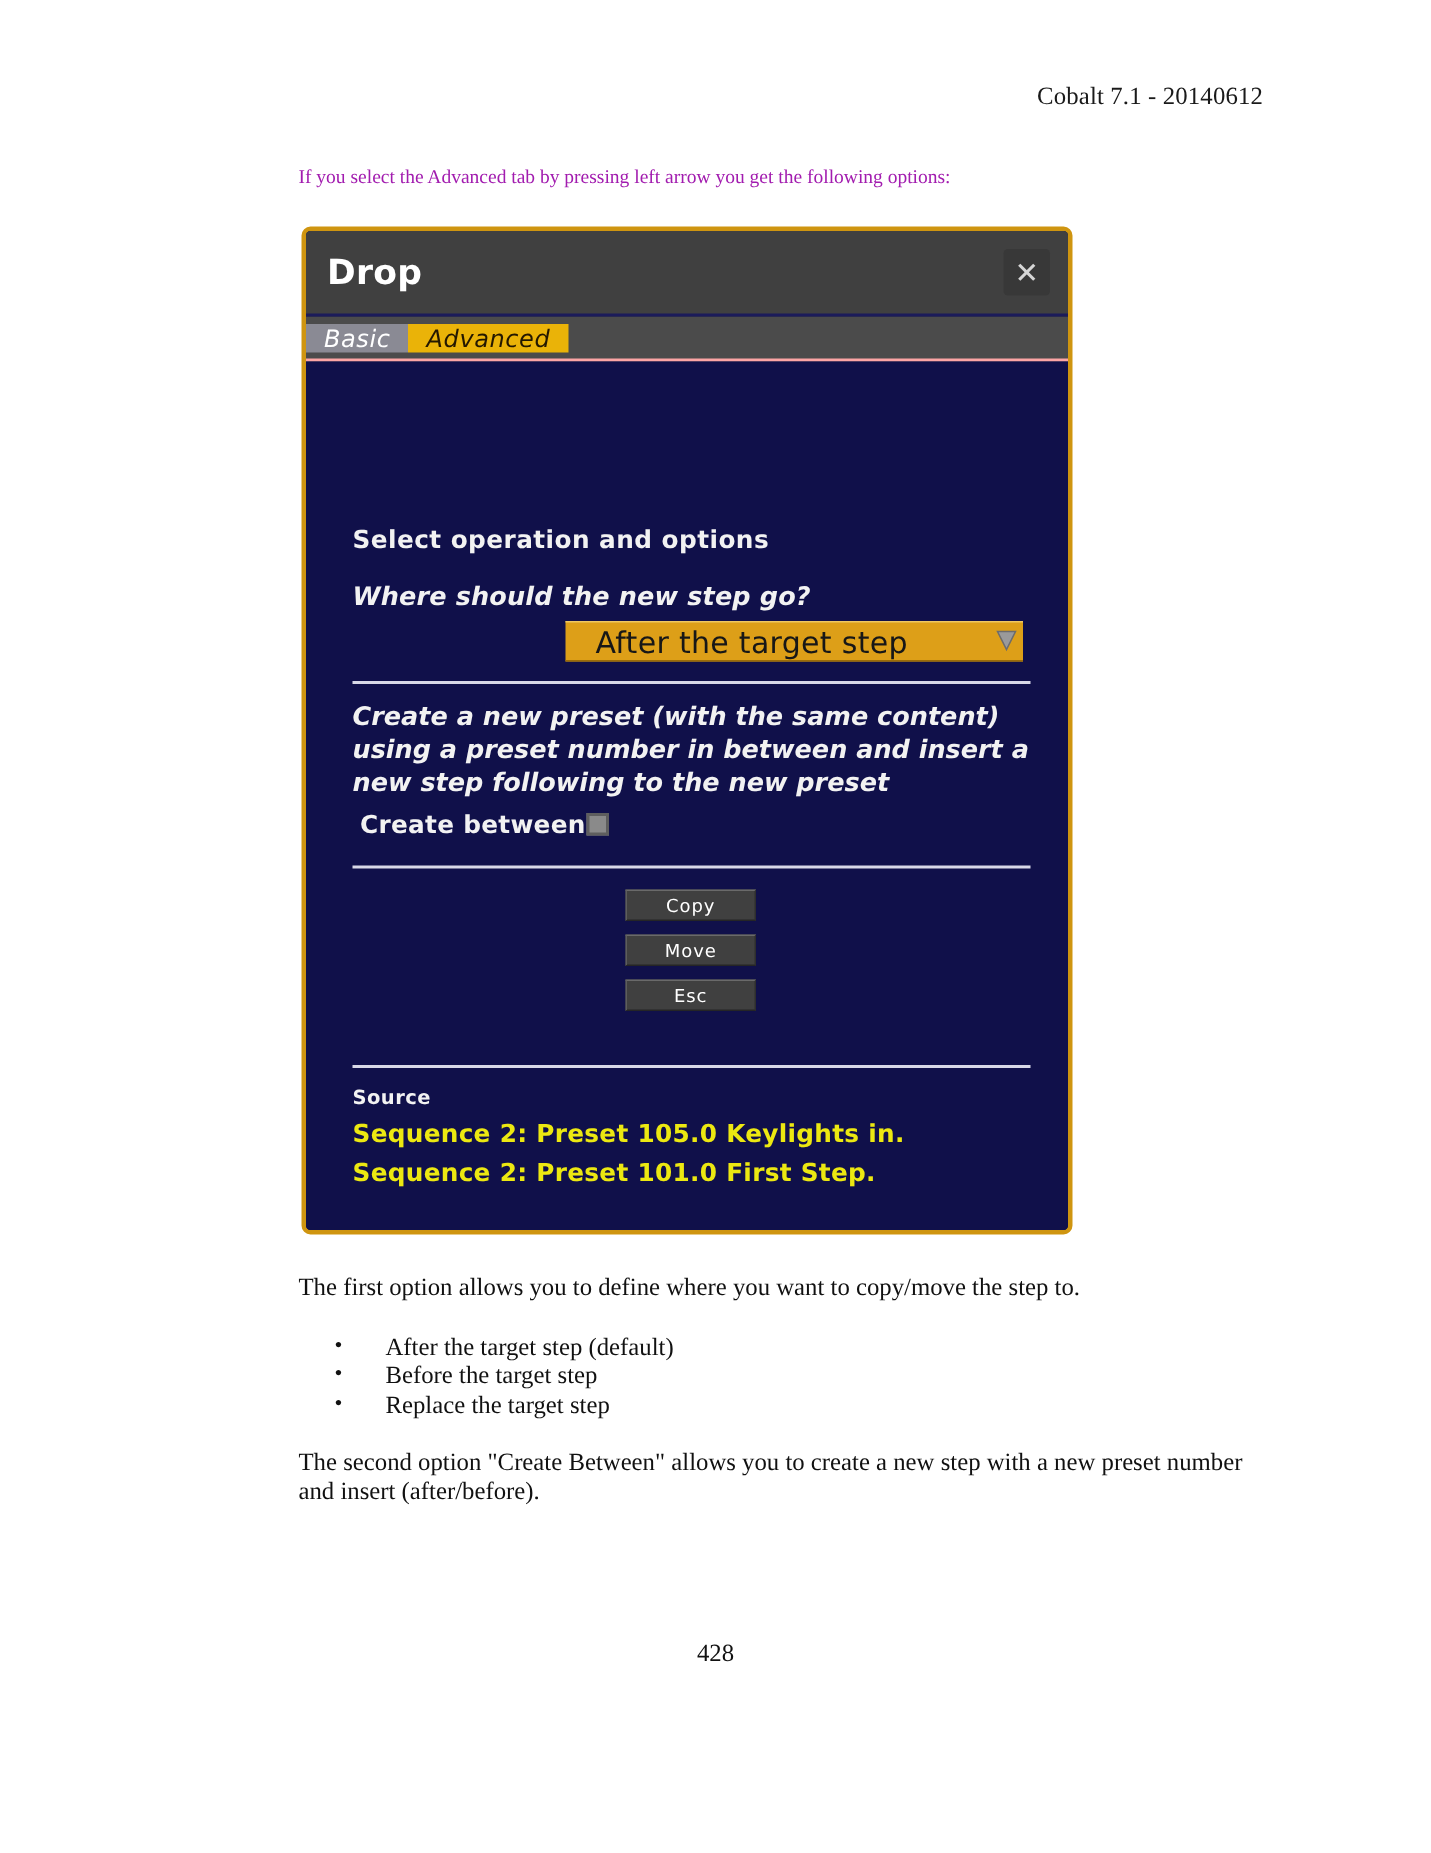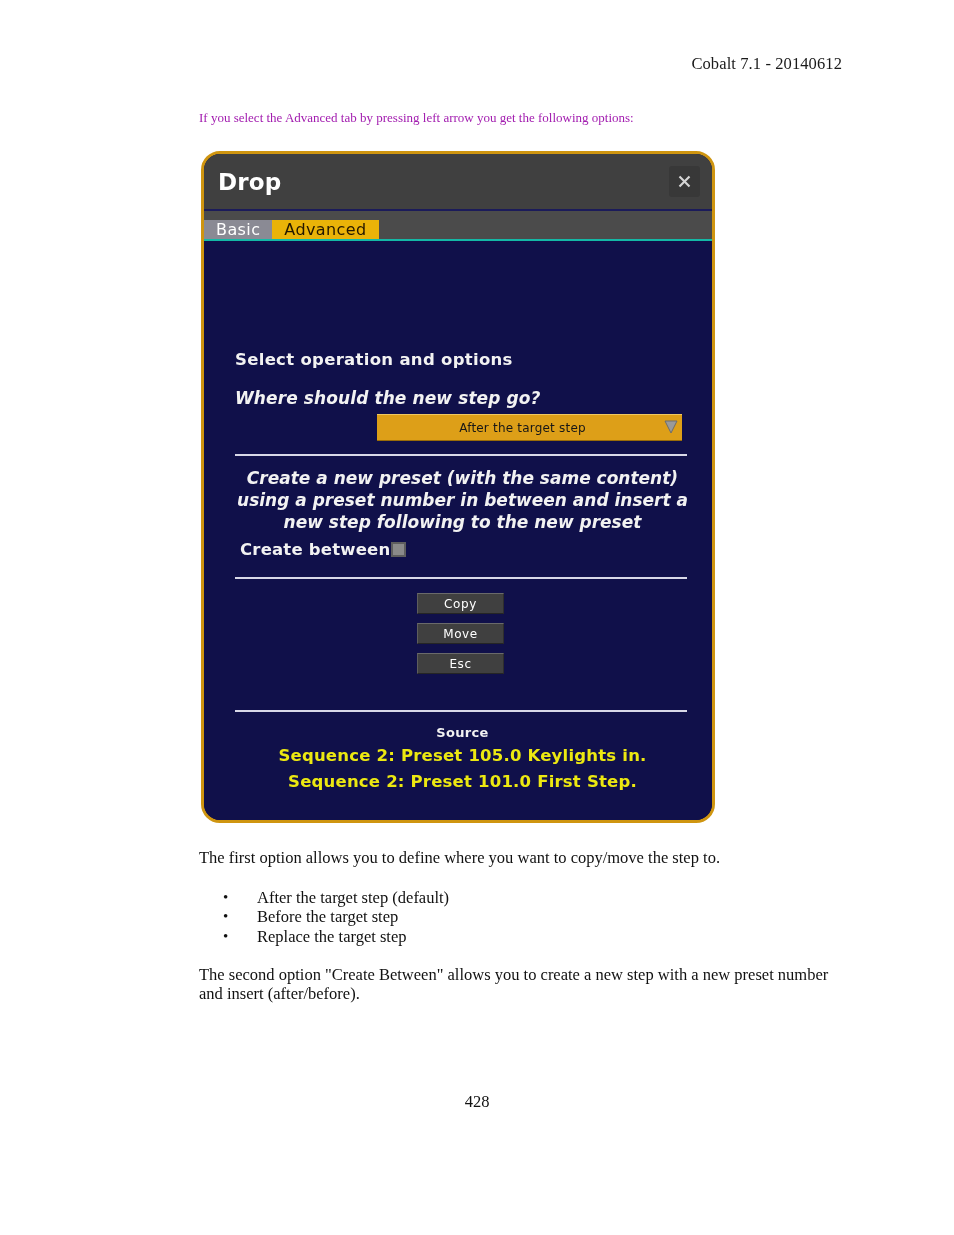--- a/index.html
+++ b/index.html
@@ -95,21 +95,21 @@
 
   
   .dialog {
     position: absolute;
     left: 201px;
     top: 151px;
     width: 514px;
     height: 672px;
     box-sizing: border-box;
     border: 3px solid #cf9510;
-    border-radius: 19px;
+    border-radius: 6px;
     background: #10104a;
     font-family: "DejaVu Sans", sans-serif;
     overflow: hidden;
   }
 
   .dialog-titlebar {
     position: relative;
     height: 55px;
     background: #404040;
     display: flex;
@@ -133,22 +133,23 @@
     align-items: center;
     justify-content: center;
     cursor: pointer;
   }
   .close-button svg { display: block; }
 
   .tabbar {
     height: 28px;
     background: #4b4b4b;
     display: flex;
-    align-items: flex-end;
-    border-bottom: 2px solid #14b8a6;
+    align-items: center;
+    border-bottom: 2px solid #fca5a5;
+    font-style: italic;
   }
   .tab {
     display: flex;
     align-items: center;
     justify-content: center;
     font-size: 16px;
     padding: 0 12px;
     cursor: pointer;
     letter-spacing: 0.4px;
   }
@@ -159,21 +160,20 @@
   .tab-active {
     background: #eab308;
     color: #241800;
   }
 
   .dialog-body {
     position: relative;
     background: #10104a;
     height: calc(100% - 85px);
     padding: 0;
-    text-align: center;
   }
 
   .section-title {
     position: absolute;
     left: 31px;
     top: 109px;
     font-size: 16.5px;
     font-weight: bold;
     color: #f2f2f2;
     letter-spacing: 0.3px;
@@ -199,23 +199,23 @@
     background: #dd9f18;
     border-top: 1px solid #f0c860;
     border-bottom: 1px solid #9a6c08;
     display: flex;
     align-items: center;
     cursor: pointer;
     box-sizing: border-box;
   }
   .dropdown-value {
     flex: 1;
-    font-size: 12px;
+    font-size: 20px;
     color: #171717;
-    padding-left: 8px;
+    padding-left: 20px;
     letter-spacing: 0.2px;
   }
   .dropdown-arrow {
     width: 22px;
     display: flex;
     align-items: center;
     justify-content: center;
   }
 
   .divider {

